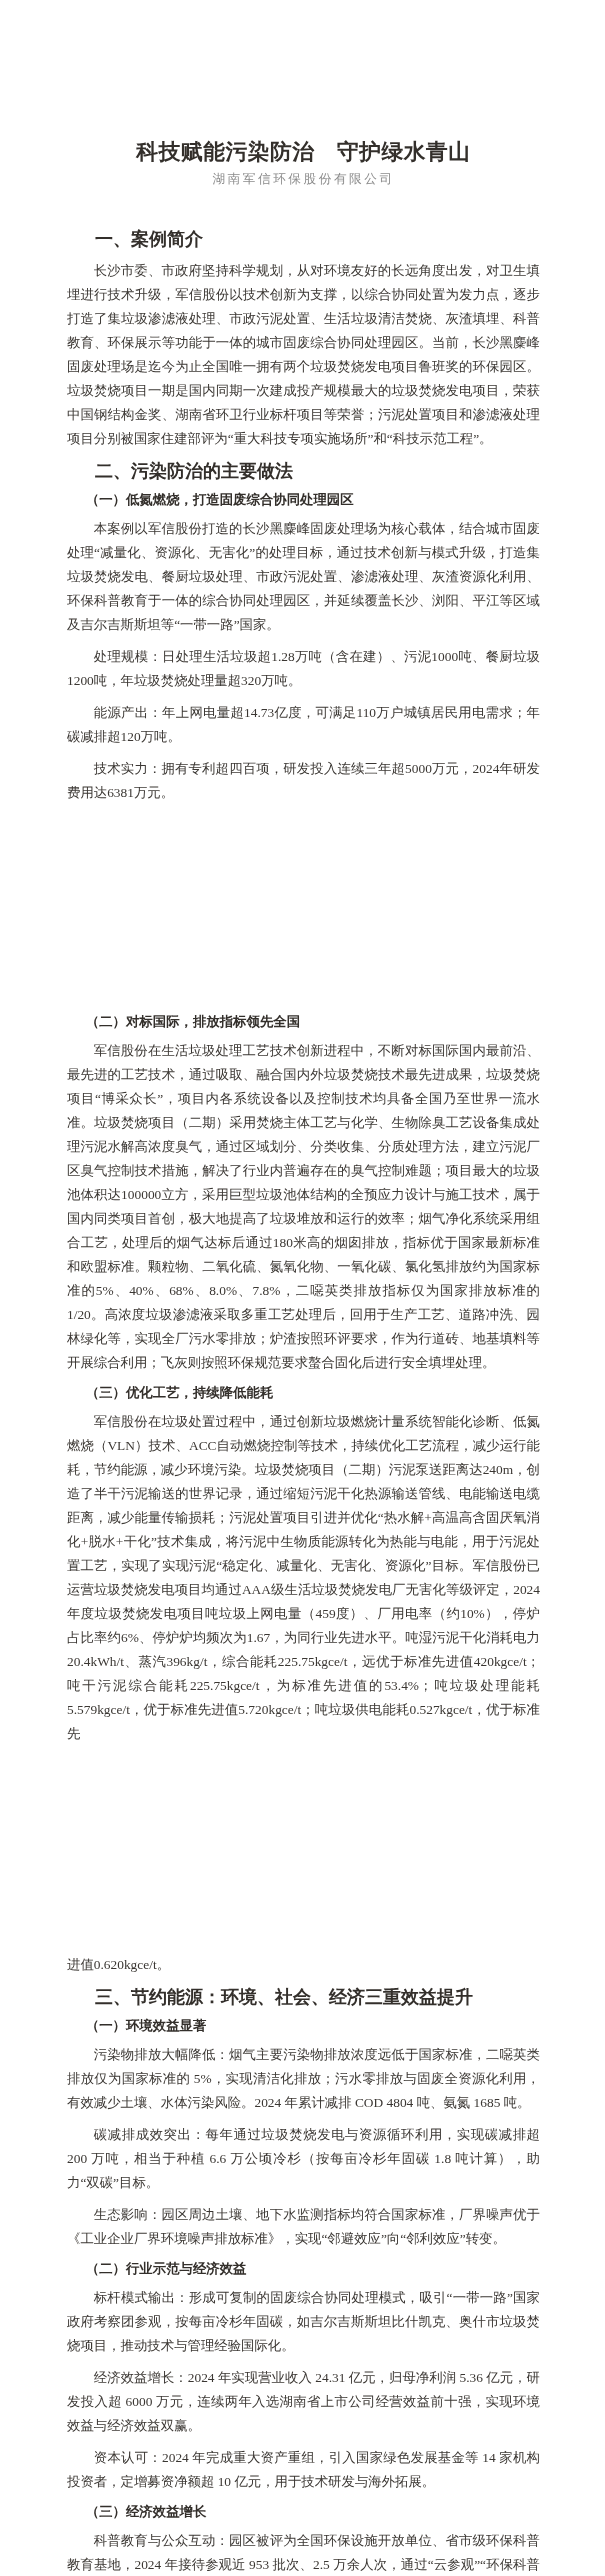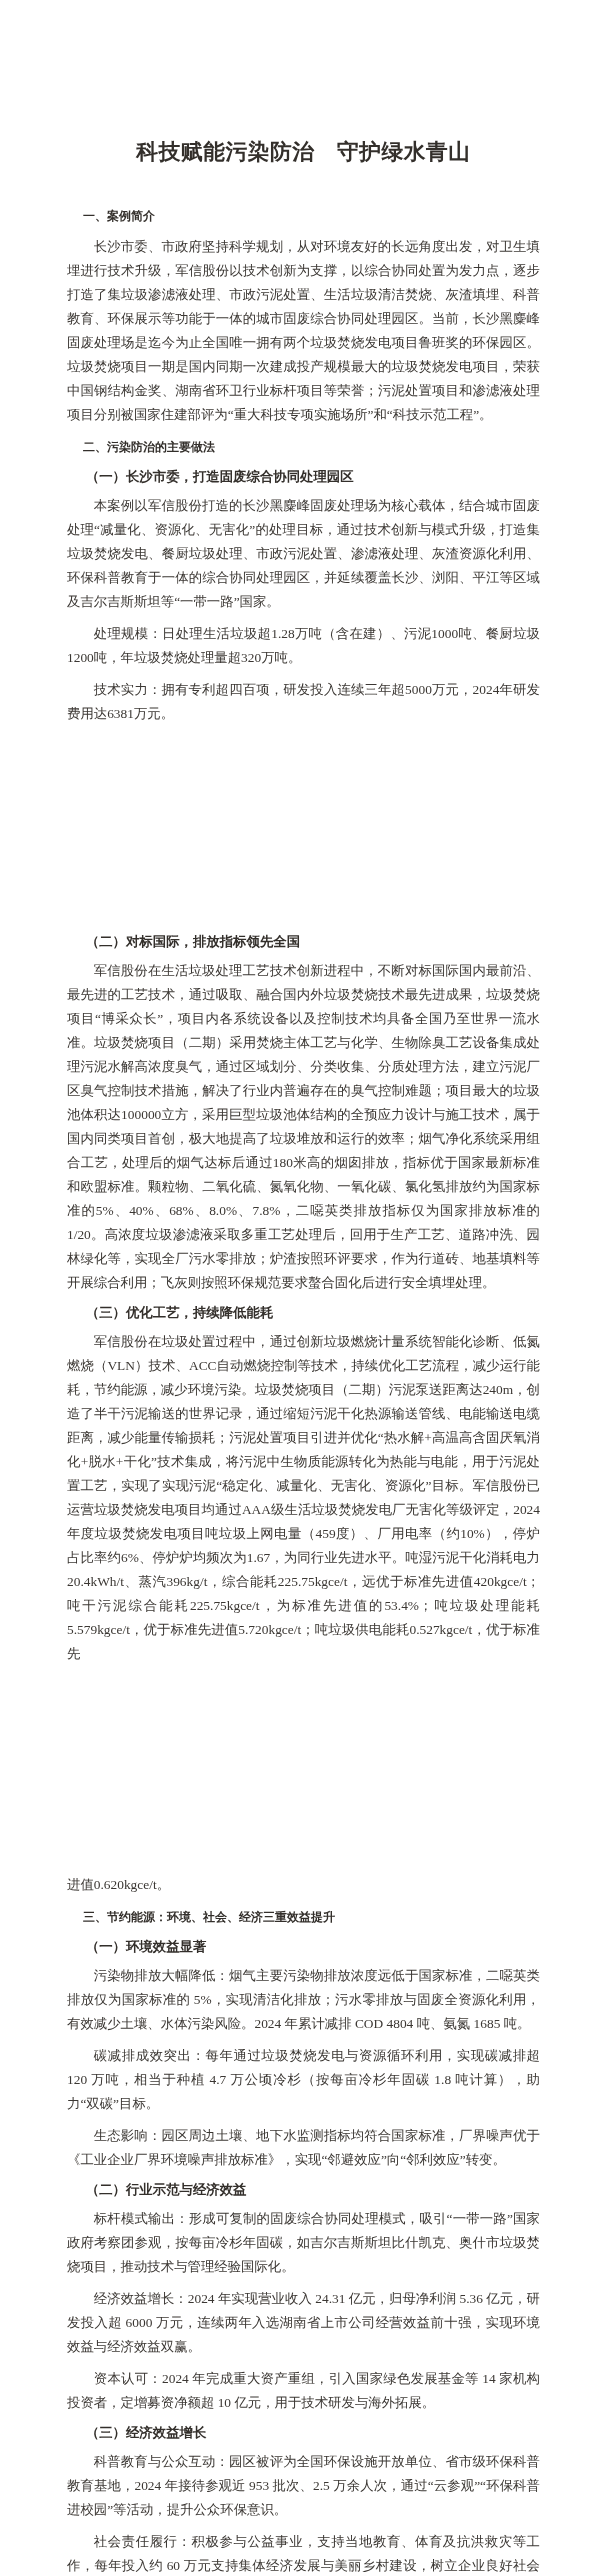--- a/index.html
+++ b/index.html
@@ -33,21 +33,21 @@
     font-size: 12.7px;
     line-height: 18px;
     letter-spacing: 2.5px;
     text-align: center;
     color: #8c8c8c;
     margin: 5.7px 0 0 0;
   }
   .h1 {
     font-family: "Liberation Sans", "DejaVu Sans", sans-serif;
     font-weight: bold;
-    font-size: 12px;
+    font-size: 18px;
     line-height: 21.7px;
     color: #332f2b;
     text-indent: 2em;
     margin: 10.2px 0 5.1px 0;
   }
   .h1.first {
     margin-top: 41px;
   }
   .h2 {
     font-family: "Liberation Sans", "DejaVu Sans", sans-serif;
@@ -72,48 +72,50 @@
   .page-gap {
     height: 191px;
   }
 </style>
 </head>
 <body>
 
 <div class="page">
 
   <h1 class="doc-title">科技赋能污染防治　守护绿水青山</h1>
+  <div class="doc-subtitle">湖南军信环保股份有限公司</div>
 
   <div class="h1 first">一、案例简介</div>
   <p class="body">长沙市委、市政府坚持科学规划，从对环境友好的长远角度出发，对卫生填埋进行技术升级，军信股份以技术创新为支撑，以综合协同处置为发力点，逐步打造了集垃圾渗滤液处理、市政污泥处置、生活垃圾清洁焚烧、灰渣填埋、科普教育、环保展示等功能于一体的城市固废综合协同处理园区。当前，长沙黑麋峰固废处理场是迄今为止全国唯一拥有两个垃圾焚烧发电项目鲁班奖的环保园区。垃圾焚烧项目一期是国内同期一次建成投产规模最大的垃圾焚烧发电项目，荣获中国钢结构金奖、湖南省环卫行业标杆项目等荣誉；污泥处置项目和渗滤液处理项目分别被国家住建部评为“重大科技专项实施场所”和“科技示范工程”。</p>
 
   <div class="h1">二、污染防治的主要做法</div>
 
-  <div class="h2">（一）长沙市委，打造固废综合协同处理园区</div>
+  <div class="h2">（一）低氮燃烧，打造固废综合协同处理园区</div>
   <p class="body">本案例以军信股份打造的长沙黑麋峰固废处理场为核心载体，结合城市固废处理“减量化、资源化、无害化”的处理目标，通过技术创新与模式升级，打造集垃圾焚烧发电、餐厨垃圾处理、市政污泥处置、渗滤液处理、灰渣资源化利用、环保科普教育于一体的综合协同处理园区，并延续覆盖长沙、浏阳、平江等区域及吉尔吉斯斯坦等“一带一路”国家。</p>
   <p class="body">处理规模：日处理生活垃圾超1.28万吨（含在建）、污泥1000吨、餐厨垃圾1200吨，年垃圾焚烧处理量超320万吨。</p>
+  <p class="body">能源产出：年上网电量超14.73亿度，可满足110万户城镇居民用电需求；年碳减排超120万吨。</p>
   <p class="body">技术实力：拥有专利超四百项，研发投入连续三年超5000万元，2024年研发费用达6381万元。</p>
 
   <div class="page-gap"></div>
 
   <div class="h2">（二）对标国际，排放指标领先全国</div>
   <p class="body">军信股份在生活垃圾处理工艺技术创新进程中，不断对标国际国内最前沿、最先进的工艺技术，通过吸取、融合国内外垃圾焚烧技术最先进成果，垃圾焚烧项目“博采众长”，项目内各系统设备以及控制技术均具备全国乃至世界一流水准。垃圾焚烧项目（二期）采用焚烧主体工艺与化学、生物除臭工艺设备集成处理污泥水解高浓度臭气，通过区域划分、分类收集、分质处理方法，建立污泥厂区臭气控制技术措施，解决了行业内普遍存在的臭气控制难题；项目最大的垃圾池体积达100000立方，采用巨型垃圾池体结构的全预应力设计与施工技术，属于国内同类项目首创，极大地提高了垃圾堆放和运行的效率；烟气净化系统采用组合工艺，处理后的烟气达标后通过180米高的烟囱排放，指标优于国家最新标准和欧盟标准。颗粒物、二氧化硫、氮氧化物、一氧化碳、氯化氢排放约为国家标准的5%、40%、68%、8.0%、7.8%，二噁英类排放指标仅为国家排放标准的1/20。高浓度垃圾渗滤液采取多重工艺处理后，回用于生产工艺、道路冲洗、园林绿化等，实现全厂污水零排放；炉渣按照环评要求，作为行道砖、地基填料等开展综合利用；飞灰则按照环保规范要求螯合固化后进行安全填埋处理。</p>
 
   <div class="h2">（三）优化工艺，持续降低能耗</div>
   <p class="body">军信股份在垃圾处置过程中，通过创新垃圾燃烧计量系统智能化诊断、低氮燃烧（VLN）技术、ACC自动燃烧控制等技术，持续优化工艺流程，减少运行能耗，节约能源，减少环境污染。垃圾焚烧项目（二期）污泥泵送距离达240m，创造了半干污泥输送的世界记录，通过缩短污泥干化热源输送管线、电能输送电缆距离，减少能量传输损耗；污泥处置项目引进并优化“热水解+高温高含固厌氧消化+脱水+干化”技术集成，将污泥中生物质能源转化为热能与电能，用于污泥处置工艺，实现了实现污泥“稳定化、减量化、无害化、资源化”目标。军信股份已运营垃圾焚烧发电项目均通过AAA级生活垃圾焚烧发电厂无害化等级评定，2024年度垃圾焚烧发电项目吨垃圾上网电量（459度）、厂用电率（约10%），停炉占比率约6%、停炉炉均频次为1.67，为同行业先进水平。吨湿污泥干化消耗电力20.4kWh/t、蒸汽396kg/t，综合能耗225.75kgce/t，远优于标准先进值420kgce/t；吨干污泥综合能耗225.75kgce/t，为标准先进值的53.4%；吨垃圾处理能耗5.579kgce/t，优于标准先进值5.720kgce/t；吨垃圾供电能耗0.527kgce/t，优于标准先</p>
 
   <div class="page-gap"></div>
 
   <p class="body cont">进值0.620kgce/t。</p>
 
   <div class="h1">三、节约能源：环境、社会、经济三重效益提升</div>
 
   <div class="h2">（一）环境效益显著</div>
   <p class="body">污染物排放大幅降低：烟气主要污染物排放浓度远低于国家标准，二噁英类排放仅为国家标准的 5%，实现清洁化排放；污水零排放与固废全资源化利用，有效减少土壤、水体污染风险。2024 年累计减排 COD 4804 吨、氨氮 1685 吨。</p>
-  <p class="body">碳减排成效突出：每年通过垃圾焚烧发电与资源循环利用，实现碳减排超 120 万吨，相当于种植 4.7 万公顷冷杉（按每亩冷杉年固碳 1.8 吨计算），助力“双碳”目标。</p>
+  <p class="body">碳减排成效突出：每年通过垃圾焚烧发电与资源循环利用，实现碳减排超 200 万吨，相当于种植 6.6 万公顷冷杉（按每亩冷杉年固碳 1.8 吨计算），助力“双碳”目标。</p>
   <p class="body">生态影响：园区周边土壤、地下水监测指标均符合国家标准，厂界噪声优于《工业企业厂界环境噪声排放标准》，实现“邻避效应”向“邻利效应”转变。</p>
 
   <div class="h2">（二）行业示范与经济效益</div>
   <p class="body">标杆模式输出：形成可复制的固废综合协同处理模式，吸引“一带一路”国家政府考察团参观，按每亩冷杉年固碳，如吉尔吉斯斯坦比什凯克、奥什市垃圾焚烧项目，推动技术与管理经验国际化。</p>
   <p class="body">经济效益增长：2024 年实现营业收入 24.31 亿元，归母净利润 5.36 亿元，研发投入超 6000 万元，连续两年入选湖南省上市公司经营效益前十强，实现环境效益与经济效益双赢。</p>
   <p class="body">资本认可：2024 年完成重大资产重组，引入国家绿色发展基金等 14 家机构投资者，定增募资净额超 10 亿元，用于技术研发与海外拓展。</p>
 
   <div class="h2">（三）经济效益增长</div>
   <p class="body">科普教育与公众互动：园区被评为全国环保设施开放单位、省市级环保科普教育基地，2024 年接待参观近 953 批次、2.5 万余人次，通过“云参观”“环保科普进校园”等活动，提升公众环保意识。</p>
   <p class="body">社会责任履行：积极参与公益事业，支持当地教育、体育及抗洪救灾等工作，每年投入约 60 万元支持集体经济发展与美丽乡村建设，树立企业良好社会形象。</p>

